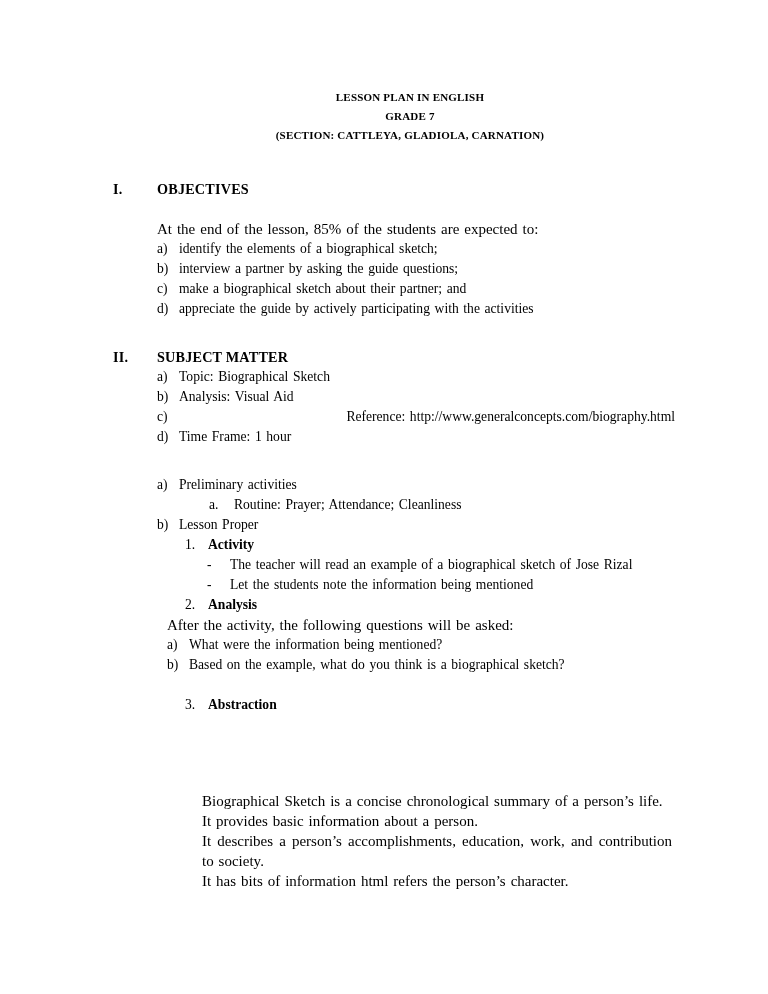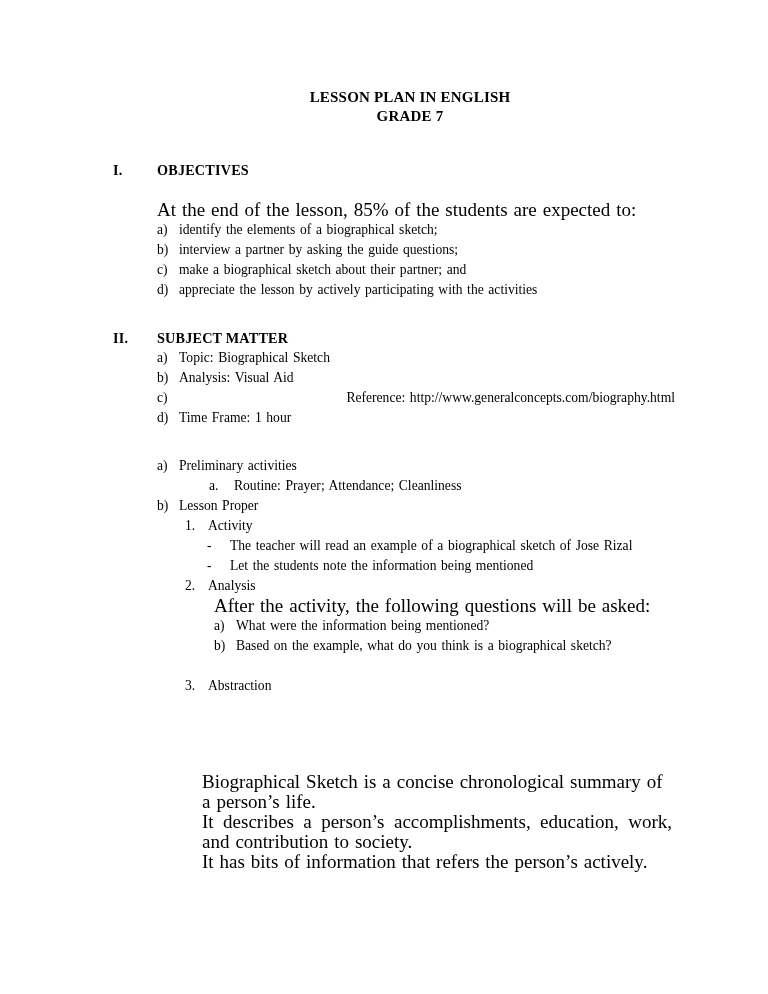--- a/index.html
+++ b/index.html
@@ -25,21 +25,21 @@
     position: absolute;
     left: 113px;
     top: 88px;
     width: 562px;
   }
 
   
   .title-block {
     text-align: center;
     font-weight: bold;
-    font-size: 15px;
+    font-size: 11px;
     line-height: 19px;
     letter-spacing: 0.2px;
     margin-left: 32px;
   }
   .title-line { white-space: nowrap; }
 
   
   .section { position: relative; }
   .sec-head {
     position: relative;
@@ -52,29 +52,29 @@
     position: absolute;
     left: 0;
     top: 0;
     width: 44px;
     text-align: left;
   }
   .sec-title { display: inline-block; margin-left: 44px; }
 
   
   .body-text {
-    font-size: 19px;
+    font-size: 15px;
     line-height: 20px;
     word-spacing: 1.2px;
   }
 
   
   .ind-1 { margin-left: 44px; }    
   .ind-2 { margin-left: 89px; margin-top: 48px; }    
-  .ind-3 { margin-left: 101px; }   
+  .ind-3 { margin-left: 54px; }   
 
   
   .row {
     position: relative;
     font-size: 13.6px;
     line-height: 20px;
     word-spacing: 1.2px;
   }
   .marker {
     position: absolute;
@@ -83,21 +83,21 @@
     text-align: left;
   }
   .row .txt { display: block; }
 
   
   .lvl-alpha  { padding-left: 0; }
   .lvl-alpha > .marker { width: 22px; }
   .lvl-alpha > .txt    { margin-left: 22px; }
 
   .lvl-num > .marker { width: 23px; }
-  .lvl-num > .txt    { margin-left: 23px; }
+  .lvl-num > .txt    { margin-left: 23px; font-weight: bold; }
 
   .lvl-dash > .marker { width: 23px; }
   .lvl-dash > .txt    { margin-left: 23px; }
 
   .lvl-lower > .marker { width: 25px; }
   .lvl-lower > .txt    { margin-left: 25px; }
 
   
   .gap-lg { height: 20px; }
   .gap-md { height: 14px; }
@@ -111,20 +111,21 @@
 </style>
 </head>
 <body>
 
 <div class="page">
   <div class="sheet">
 
     <div class="title-block">
       <div class="title-line">LESSON PLAN IN ENGLISH</div>
       <div class="title-line">GRADE 7</div>
+      <div class="title-line">(SECTION: CATTLEYA,  GLADIOLA, CARNATION)</div>
     </div>
 
     <div class="gap-lg"></div>
     <div class="gap-md"></div>
 
     <div class="section">
       <div class="sec-head">
         <span class="sec-num">I.</span>
         <span class="sec-title">OBJECTIVES</span>
       </div>
@@ -140,21 +141,21 @@
       <div class="row lvl-alpha ind-1">
         <span class="marker">b)</span>
         <span class="txt">interview a partner by asking the guide questions;</span>
       </div>
       <div class="row lvl-alpha ind-1">
         <span class="marker">c)</span>
         <span class="txt">make a biographical sketch about their partner; and</span>
       </div>
       <div class="row lvl-alpha ind-1">
         <span class="marker">d)</span>
-        <span class="txt">appreciate the lesson by actively participating with the activities</span>
+        <span class="txt">appreciate the guide by actively participating with the activities</span>
       </div>
     </div>
 
     <div class="gap-lg"></div>
     <div class="gap-sm"></div>
 
     <div class="section">
       <div class="sec-head">
         <span class="sec-num">II.</span>
         <span class="sec-title">SUBJECT MATTER</span>
@@ -233,19 +234,20 @@
       <div class="row lvl-num" style="margin-left:72px;">
         <span class="marker">3.</span>
         <span class="txt">Abstraction</span>
       </div>
 
       <div class="gap-lg"></div>
       <div class="gap-sm"></div>
 
       <div class="body-text ind-2" style="width:470px;">
         <div>Biographical Sketch is a concise chronological summary of a person’s life.</div>
+        <div>It provides basic information about a person.</div>
         <div class="justify">It describes a person’s accomplishments, education, work, and contribution to society.</div>
-        <div>It has bits of information that refers the person’s actively.</div>
+        <div>It has bits of information html refers the person’s character.</div>
       </div>
 
     </div>
   </div>
 </div>
 
 </body></html>

